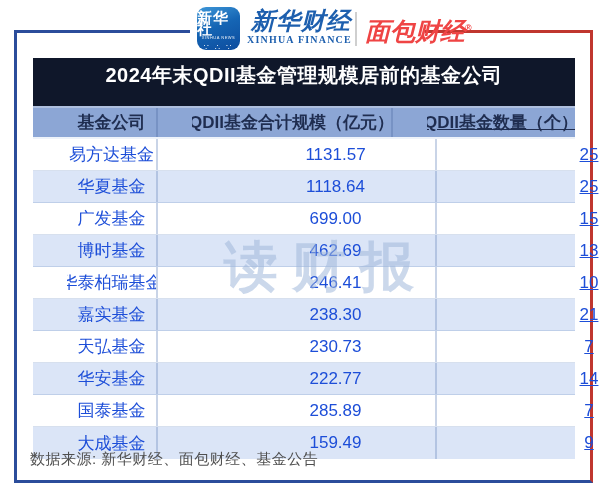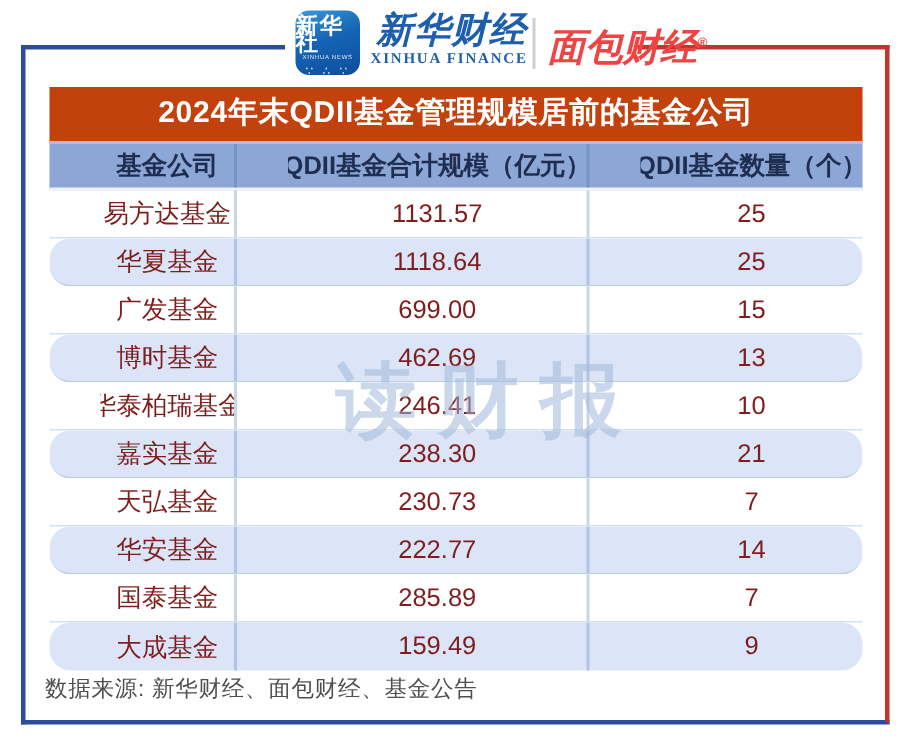--- a/index.html
+++ b/index.html
@@ -29,37 +29,37 @@
   .app-icon .stars{font-size:8px;line-height:9px;margin-top:3px;letter-spacing:2px;opacity:.95;}
   .xinhua{position:absolute;left:247px;top:8px;width:104px;text-align:right;color:#1d5fae;}
   .xinhua .cn{font-size:24px;font-weight:bold;font-style:italic;line-height:26px;letter-spacing:1px;white-space:nowrap;}
   .xinhua .en{font-family:"Liberation Serif","DejaVu Serif",serif;font-size:10px;font-weight:bold;letter-spacing:1.2px;line-height:12px;white-space:nowrap;}
   .logo-divider{position:absolute;left:355px;top:12px;width:2px;height:34px;background:#cfcfcf;}
   .bread{position:absolute;left:365px;top:13px;color:#ef4444;font-size:25px;font-weight:900;font-style:italic;line-height:30px;white-space:nowrap;}
   .bread sup{font-size:9px;font-style:normal;}
   
   .table{position:absolute;left:33px;top:58px;width:542px;}
   .title{
-    height:38px;line-height:34px;background:#c2410c;color:#ffffff;
+    height:50px;line-height:34px;background:#0f172a;color:#ffffff;
     font-size:20px;font-weight:bold;text-align:center;letter-spacing:.5px;
     border-bottom:2px solid #aebfde;
   }
   .thead,.trow{display:grid;grid-template-columns:125px 235px 182px;}
   .thead{
     height:31px;background:#8ca6d5;color:#1f2d50;font-size:17px;font-weight:bold;
     border-bottom:2px solid #eef3fa;
   }
   .thead .cell{border-right:2px solid rgba(47,76,135,.22);}
   .cell{
     display:flex;align-items:center;justify-content:center;white-space:nowrap;overflow:hidden;margin-left:34px;
   }
-  .trow{height:32px;background:#ffffff;color:#7f1d1d;font-size:17px;border-bottom:1px solid rgba(140,165,205,.35);}
-  .trow.alt{background:#dbe5f7;border-radius:14px;}
+  .trow{height:32px;background:#ffffff;color:#1d4ed8;font-size:17px;border-bottom:1px solid rgba(140,165,205,.35);gap:44px;}
+  .trow.alt{background:#dbe5f7;}
   .trow .cell{border-right:2px solid rgba(120,148,195,.40);}
-  .thead .cell:last-child,.trow .cell:last-child{border-right:none;}
+  .thead .cell:last-child,.trow .cell:last-child{border-right:none;text-decoration:underline;}
   .trow:last-child{border-bottom:none;}
   
   .watermark{
     position:absolute;left:224px;top:231px;font-size:54px;font-weight:bold;
     color:rgba(160,184,218,.55);letter-spacing:14px;white-space:nowrap;pointer-events:none;
   }
   
   .footer{position:absolute;left:30px;top:450px;font-size:15px;color:#4f4f4f;letter-spacing:.5px;}
 </style>
 </head>

